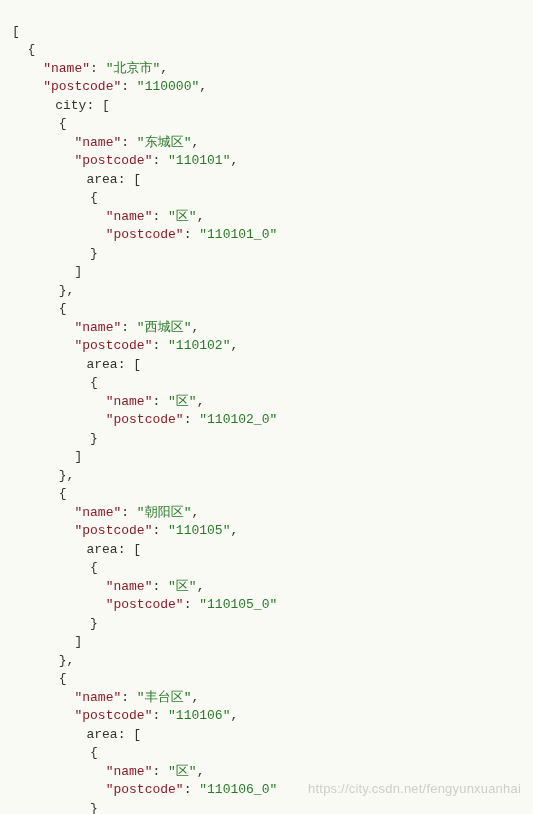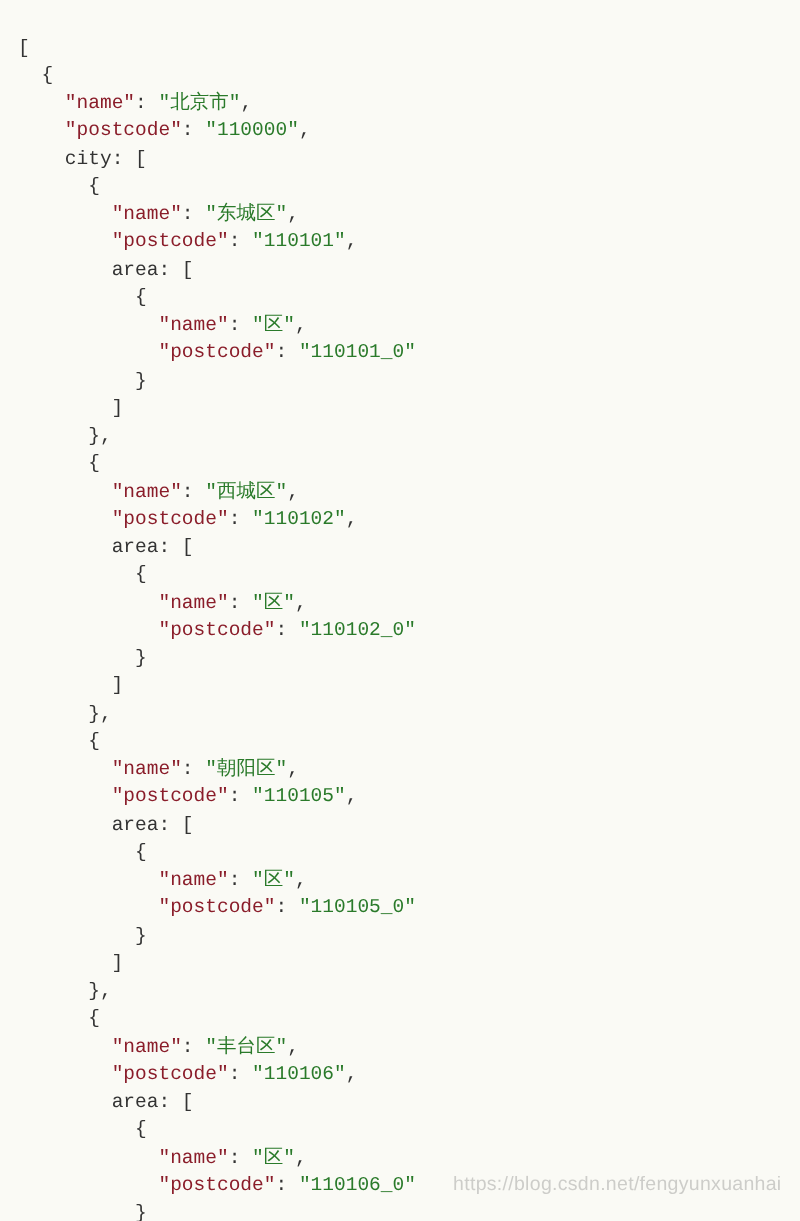--- a/index.html
+++ b/index.html
@@ -17,21 +17,21 @@
     line-height: 18.5px;
     position: relative;
   }
   .code {
     padding: 4px 6px 4px 12px;
     color: #2b2b2b;
     white-space: pre;
   }
   .p { color: #333; }      
   .k { color: #8a1d2a; }   
-  .uk { color: #333; }     
+  .uk { color: #333; margin-left: 12px; }     
   .s { color: #2a7a2a; }
   .watermark {
     position: absolute;
     bottom: 16px;
     right: 12px;
     color: rgba(120,120,120,0.35);
     font-family: Arial, sans-serif;
     font-size: 13px;
     letter-spacing: 0.2px;
     pointer-events: none;
@@ -81,13 +81,13 @@
 <span><span class="p">        </span><span class="k">"postcode"</span><span class="p">: </span><span class="s">"110106"</span><span class="p">,</span></span>
 <span><span class="p">        </span><span class="uk">area</span><span class="p">: [</span></span>
 <span class="p">          {</span>
 <span><span class="p">            </span><span class="k">"name"</span><span class="p">: </span><span class="s">"区"</span><span class="p">,</span></span>
 <span><span class="p">            </span><span class="k">"postcode"</span><span class="p">: </span><span class="s">"110106_0"</span></span>
 <span class="p">          }</span>
 
 
 </div>
 
-<div class="watermark">https://blog.csdn.net/fengyunxuanhai</div>
+<div class="watermark">https://city.csdn.net/fengyunxuanhai</div>
 
 </body></html>

